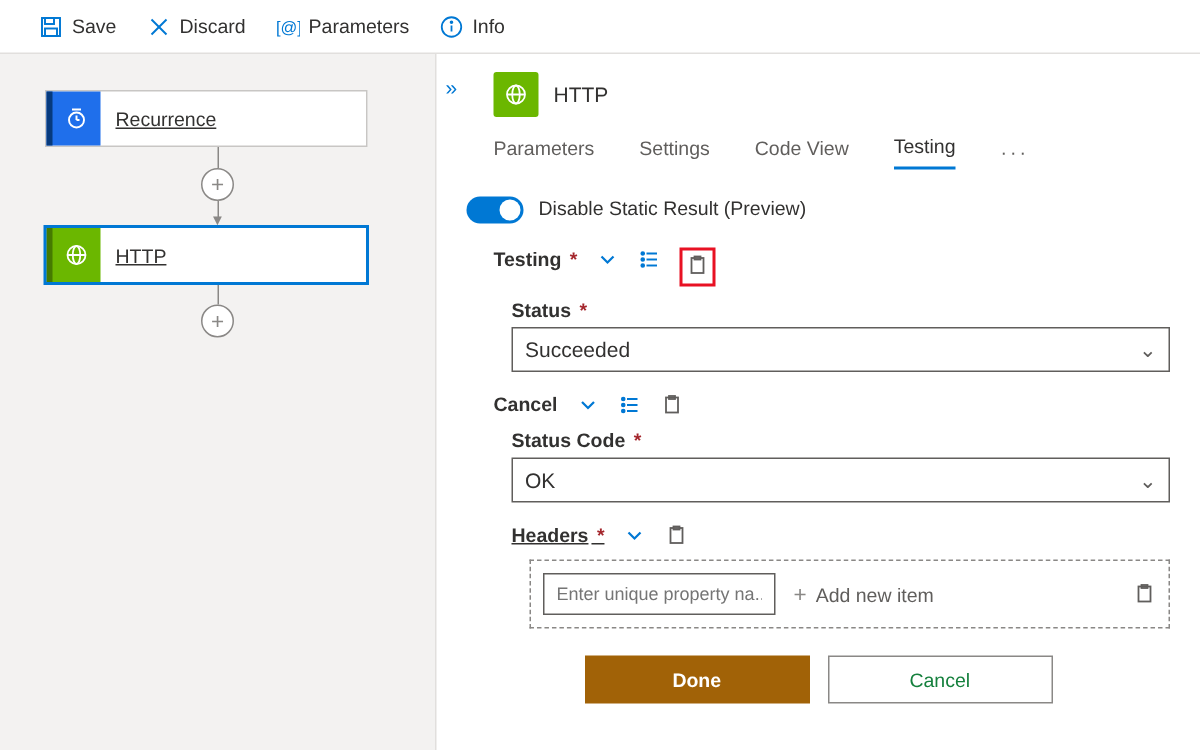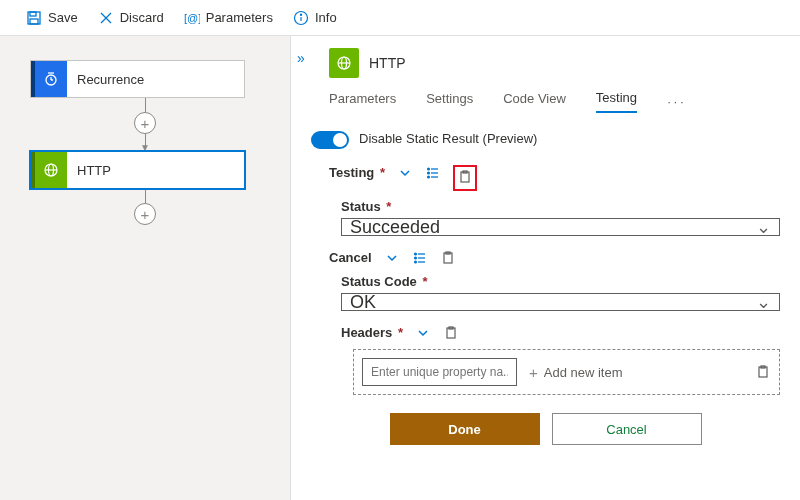--- a/index.html
+++ b/index.html
@@ -11,21 +11,21 @@
     .tb-icon svg { width: 16px; height: 16px; }
     
     .main { display: flex; height: calc(100% - 36px); }
     .canvas { width: 290px; background: #f3f2f1; padding: 24px 30px; position: relative; }
     
     .node { width: 215px; background: #fff; border: 1px solid #c8c6c4; display: flex; align-items: center; height: 38px; cursor: pointer; }
     .node.selected { outline: 2px solid #0078d4; outline-offset: -1px; }
     .node-badge { width: 36px; height: 100%; display: flex; align-items: center; justify-content: center; color: #fff; }
     .node-badge.blue { background: #1f6feb; border-left: 4px solid #063a7d; }
     .node-badge.green { background: #6bb700; border-left: 4px solid #467b00; }
-    .node-label { padding: 0 10px; font-size: 13px; }
+    .node-label { padding: 0 10px; font-size: 13px; text-decoration: underline; }
     .connector { display: flex; flex-direction: column; align-items: center; margin: 0 auto; width: 215px; }
     .line { width: 1px; height: 14px; background: #8a8886; }
     .arrow { font-size: 10px; color: #8a8886; line-height: 6px; margin-top: -3px; }
     .plus { width: 22px; height: 22px; border: 1px solid #8a8886; border-radius: 50%; background: #fff; display: flex; align-items: center; justify-content: center; color: #8a8886; font-size: 15px; cursor: pointer; }
     
     .panel { flex: 1; border-left: 1px solid #e1dfdd; padding: 12px 20px 12px 20px; overflow-y: auto; position: relative; }
     .collapse { position: absolute; left: 6px; top: 14px; color: #0078d4; font-size: 14px; cursor: pointer; }
     .panel-head { display: flex; align-items: center; gap: 10px; margin-left: 18px; margin-bottom: 12px; }
     .head-badge { width: 30px; height: 30px; background: #6bb700; border-radius: 2px; display: flex; align-items: center; justify-content: center; color: #fff; }
     .head-title { font-size: 14px; }
@@ -41,21 +41,21 @@
     
     .section-row { display: flex; align-items: flex-start; gap: 12px; margin-left: 18px; margin-bottom: 8px; }
     .section-label { font-size: 13px; font-weight: 600; }
     .req { color: #a4262c; margin-left: 2px; }
     .row-icon { color: #0078d4; width: 16px; height: 16px; display: inline-flex; align-items: center; justify-content: center; cursor: pointer; }
     .row-icon svg { width: 14px; height: 14px; }
     .row-icon.gray { color: #605e5c; }
     .highlight { border: 2px solid #e81123; padding: 2px; }
     
     .field-label { font-size: 13px; font-weight: 600; margin-left: 30px; margin-bottom: 4px; }
-    .select { margin-left: 30px; width: calc(100% - 30px); border: 1px solid #605e5c; height: 18px; display: flex; align-items: center; justify-content: space-between; padding: 0 8px; cursor: pointer; margin-bottom: 14px; background: #fff; font-size: 18px; }
+    .select { margin-left: 30px; width: calc(100% - 30px); border: 1px solid #605e5c; height: 30px; display: flex; align-items: center; justify-content: space-between; padding: 0 8px; cursor: pointer; margin-bottom: 14px; background: #fff; font-size: 14px; }
     .chev { color: #605e5c; }
     
     .headers-box { margin-left: 42px; width: calc(100% - 42px); border: 1px dashed #8a8886; padding: 8px; display: flex; align-items: center; gap: 12px; margin-bottom: 18px; }
     .prop-input { border: 1px solid #605e5c; height: 28px; padding: 0 8px; font-size: 12px; width: 155px; color: #605e5c; background: #fff; }
     .add-item { display: flex; align-items: center; gap: 6px; color: #605e5c; cursor: pointer; font-size: 13px; }
     .add-item .pl { font-size: 15px; color: #8a8886; }
     
     .footer-btns { display: flex; gap: 12px; justify-content: center; }
     .btn { width: 150px; height: 32px; display: flex; align-items: center; justify-content: center; font-size: 13px; cursor: pointer; }
     .btn.primary { background: #a16207; color: #fff; font-weight: 600; }
@@ -223,21 +223,21 @@
           </svg>
         </span>
     </div>
 
     <div class="field-label"><span>Status Code</span><span class="req"> *</span></div>
     <div class="select">
       <span>OK</span>
       <span class="chev">⌄</span>
     </div>
 
-    <div class="section-row" style="margin-left:30px;">
+    <div class="section-row" style="margin-left:30px;text-decoration:underline;">
       <span class="section-label"><span>Headers</span><span class="req"> *</span></span>
       <span class="row-icon">
           <svg viewBox="0 0 14 14" fill="none" stroke="currentColor" stroke-width="1.5">
             <polyline points="3,5 7,9 11,5"></polyline>
           </svg>
         </span>
       <span class="row-icon gray">
           <svg viewBox="0 0 14 14" fill="none" stroke="currentColor" stroke-width="1.2">
             <rect x="3" y="2" width="8" height="10"></rect>
             <rect x="5" y="1" width="4" height="2"></rect>

